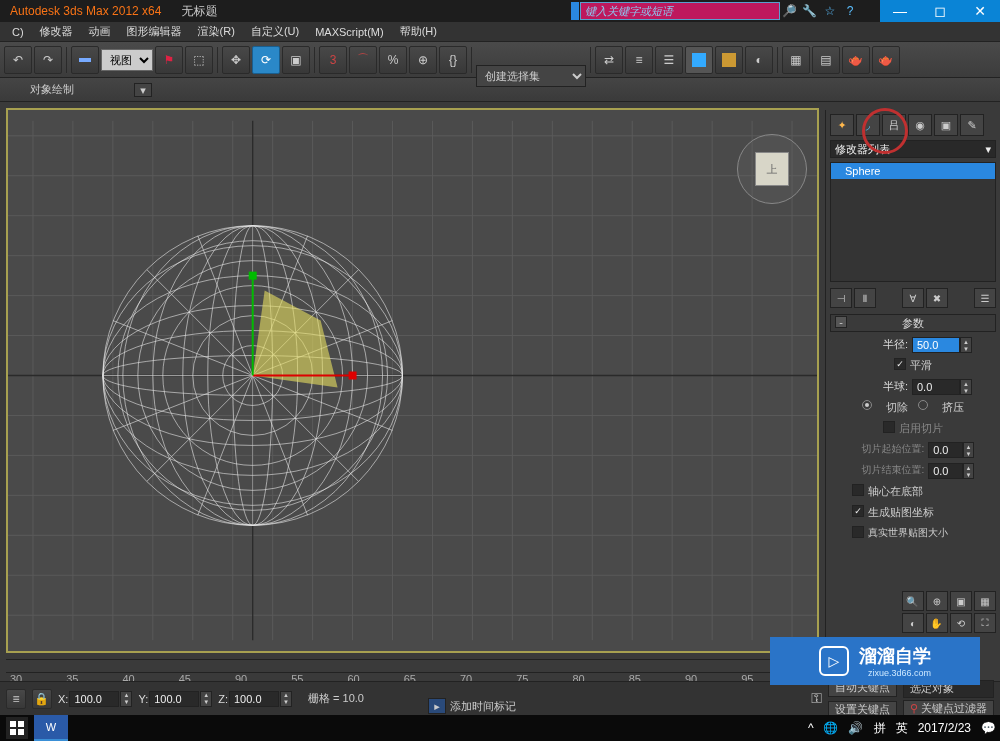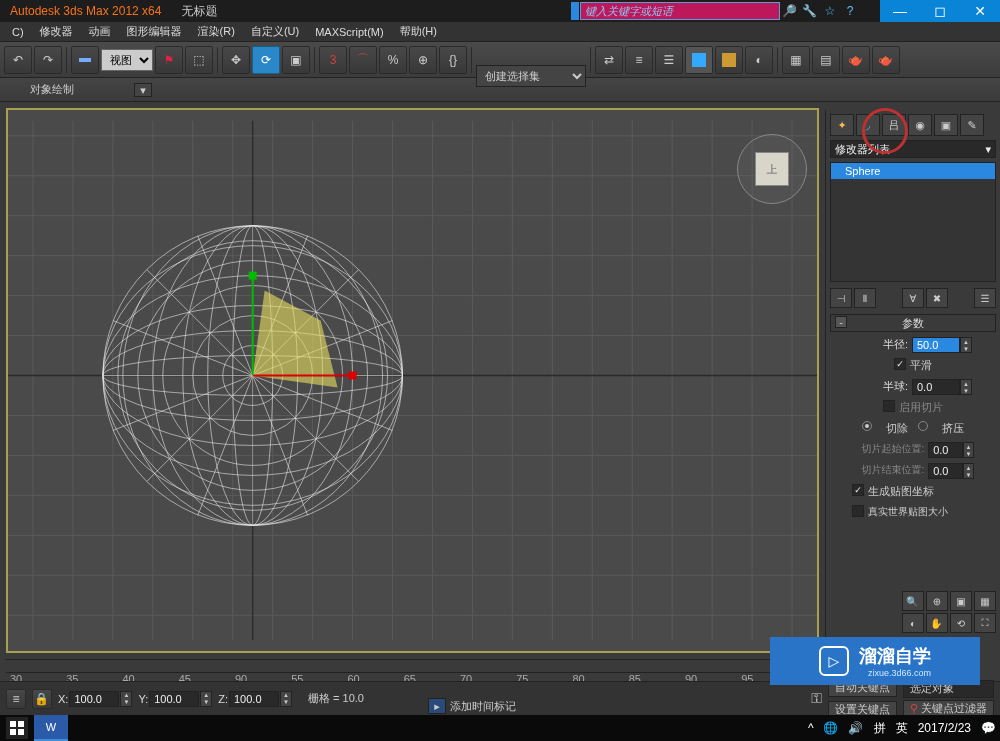--- a/index.html
+++ b/index.html
@@ -320,49 +320,53 @@
     <div class="prow">
       <span class="plabel">半球:</span>
       <div class="spinner" style="width:48px">
           <span>0.0</span>
         </div>
       <div class="spin-ud">
           <div class="sp-tri">▲</div>
           <div class="sp-tri">▼</div>
         </div>
     </div>
-    <div class="prow" style="justify-content:center;">
-      <span class="chk"></span>
-      <span style="color:#888;">启用切片</span>
-    </div>
     <div class="prow" style="justify-content:center;gap:10px;">
       <span class="radio on"></span>
         <span>切除</span>
       <span class="radio"></span>
         <span>挤压</span>
     </div>
+    <div class="prow" style="justify-content:center;">
+      <span class="chk"></span>
+      <span style="color:#888;">启用切片</span>
+    </div>
     <div class="prow">
       <span class="plabel long" style="color:#888;">切片起始位置:</span>
       <div class="spinner" style="width:38px">
           <span>0.0</span>
         </div>
       <div class="spin-ud">
           <div class="sp-tri">▲</div>
           <div class="sp-tri">▼</div>
         </div>
     </div>
     <div class="prow">
       <span class="plabel long" style="color:#888;">切片结束位置:</span>
       <div class="spinner" style="width:38px">
           <span>0.0</span>
         </div>
       <div class="spin-ud">
           <div class="sp-tri">▲</div>
           <div class="sp-tri">▼</div>
         </div>
+    </div>
+    <div class="prow">
+      <span class="chk"></span>
+      <span>轴心在底部</span>
     </div>
     <div class="prow">
       <span class="chk">✓</span>
       <span>生成贴图坐标</span>
     </div>
     <div class="prow">
       <span class="chk"></span>
       <span style="font-size:10px;">真实世界贴图大小</span>
     </div>
   </div>

